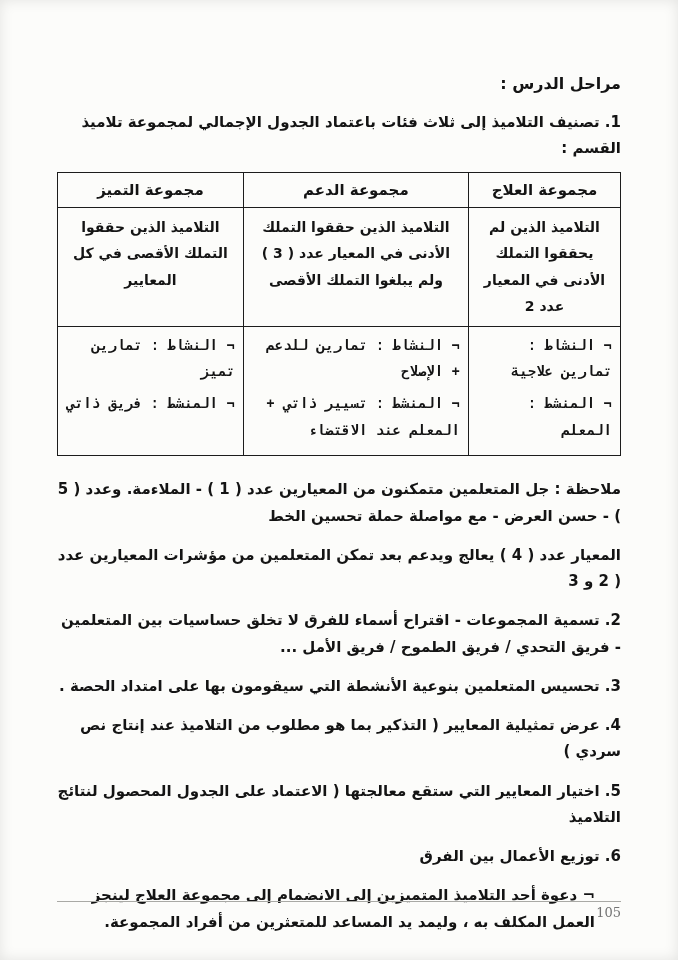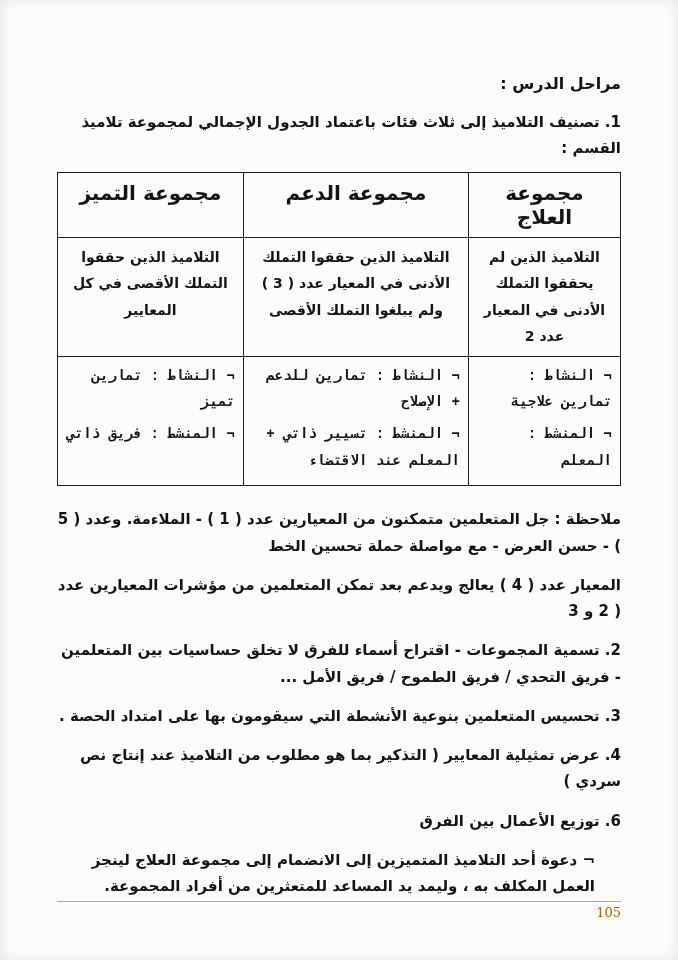--- a/index.html
+++ b/index.html
@@ -43,21 +43,21 @@
   }
   .groups col.c1 { width: 27%; }
   .groups col.c2 { width: 40%; }
   .groups col.c3 { width: 33%; }
   .groups th, .groups td {
     border: 1.6px solid #1c1c1c;
     padding: 6px 8px;
     vertical-align: top;
   }
   .groups th {
-    font-size: 20px;
+    font-size: 15px;
     text-align: center;
     padding: 8px 6px;
   }
   .groups td {
     font-size: 14px;
     line-height: 1.9;
     text-align: center;
   }
   .groups td.activities { text-align: right; }
   .bullet { margin-bottom: 5px; text-align: right; font-family: Liberation Mono, monospace; }
@@ -72,21 +72,21 @@
   .footer-line {
     border-top: 1px solid #a9a9a5;
     height: 0;
   }
   .page-number {
     margin-top: 3px;
     text-align: right;
     font-family: "DejaVu Serif", serif;
     font-size: 13px;
     font-weight: 400;
-    color: #a16207;
+    color: #737373;
     padding-left: 2px;
   }
 </style>
 </head>
 <body>
 
 <div class="page">
   <div class="content">
 
     <div class="heading">مراحل الدرس :</div>
@@ -127,20 +127,21 @@
           </td>
         </tr>
       </tbody>
     </table>
 
     <p class="para">ملاحظة : جل المتعلمين متمكنون من المعيارين عدد ( 1 ) - الملاءمة.  وعدد ( 5 ) - حسن العرض - مع مواصلة حملة تحسين الخط</p>
     <p class="para">المعيار عدد ( 4 ) يعالج ويدعم بعد تمكن المتعلمين من مؤشرات المعيارين عدد ( 2 و 3</p>
     <p class="para">2. تسمية المجموعات - اقتراح أسماء للفرق لا تخلق حساسيات بين المتعلمين -  فريق التحدي /  فريق الطموح / فريق الأمل ...</p>
     <p class="para">3. تحسيس المتعلمين بنوعية الأنشطة التي سيقومون بها على امتداد الحصة .</p>
     <p class="para">4. عرض تمثيلية المعايير ( التذكير بما هو مطلوب من التلاميذ عند إنتاج نص سردي )</p>
+    <p class="para">5. اختيار المعايير التي ستقع معالجتها ( الاعتماد على الجدول المحصول لنتائج التلاميذ</p>
     <p class="para">6. توزيع الأعمال بين الفرق</p>
     <p class="para arrow-note">¬  دعوة أحد التلاميذ المتميزين إلى الانضمام إلى مجموعة العلاج لينجز العمل المكلف به ، وليمد يد المساعد للمتعثرين من أفراد المجموعة.</p>
 
   </div>
 
   <div class="footer">
     <div class="footer-line"></div>
     <div class="page-number">105</div>
   </div>
 </div>

